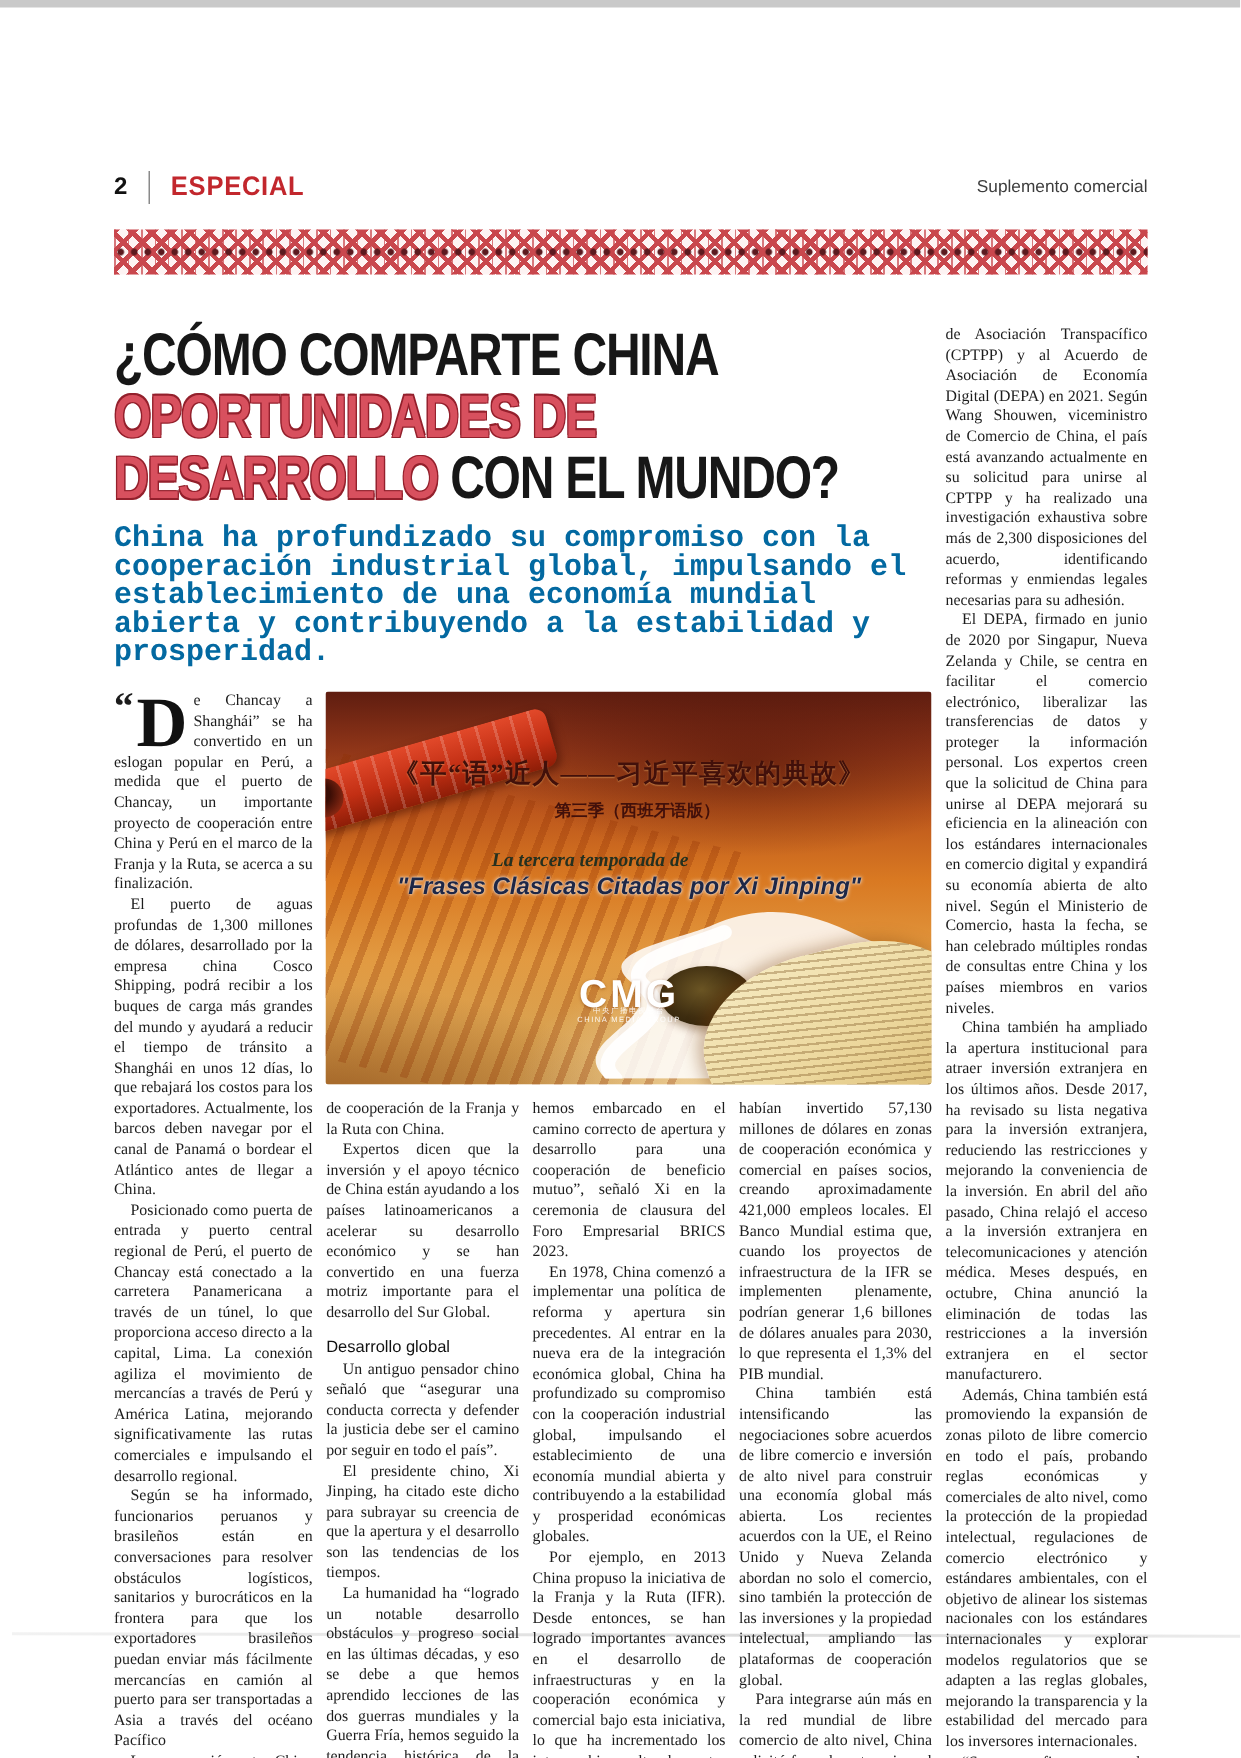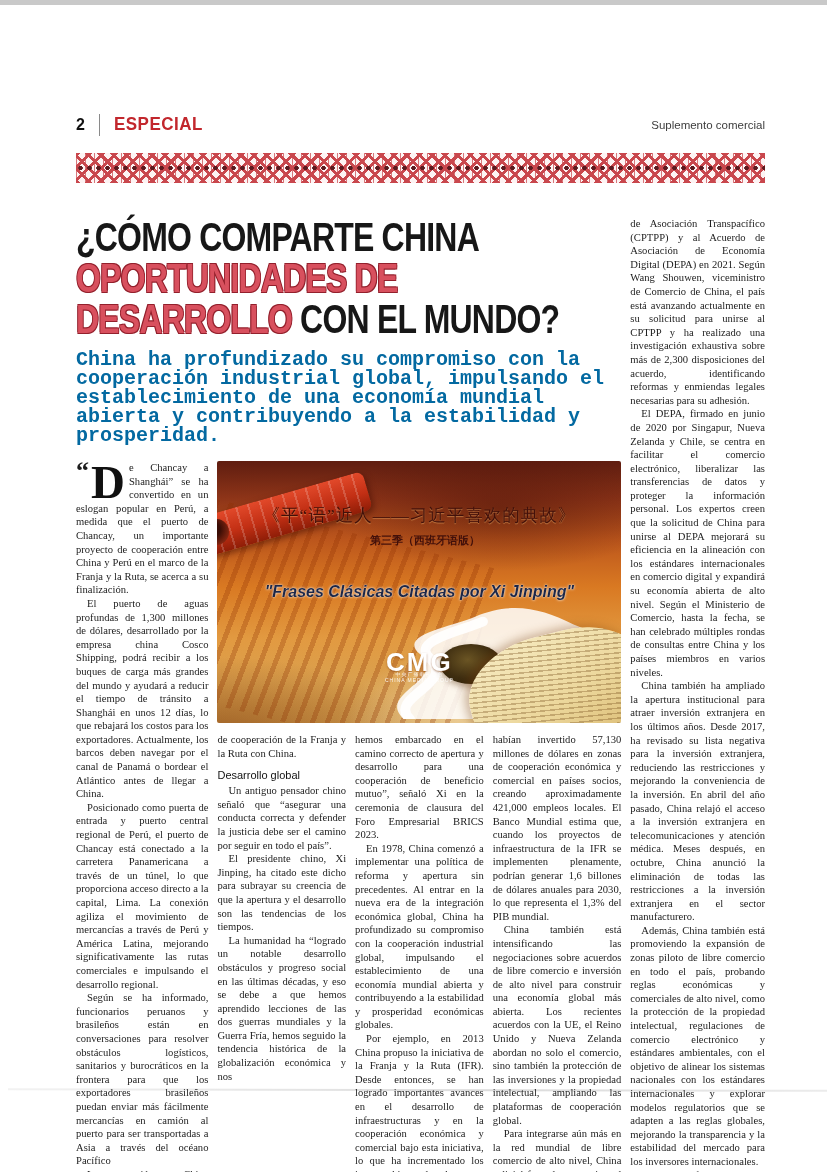--- a/index.html
+++ b/index.html
@@ -94,21 +94,21 @@
   .inkstone { position:absolute; left:55%; top:70%; width:62px; height:40px; border-radius:50%;
     background:radial-gradient(ellipse at 45% 40%, #6b5524 0%, #3e2d10 55%, #2a1d08 100%);
     box-shadow:0 3px 6px rgba(80,40,0,.4); }
   .book { position:absolute; right:-28px; bottom:-30px; width:180px; height:120px;
     transform:rotate(-14deg); border-radius:45% 40% 30% 50%;
     background:
       repeating-linear-gradient(8deg, rgba(120,80,30,.35) 0 1.5px, rgba(0,0,0,0) 1.5px 5px),
       linear-gradient(160deg, #f7ecc4 0%, #ecd79c 55%, #d9b86e 100%);
     box-shadow:-4px -3px 10px rgba(120,60,10,.35); }
   .img-cn-title { position:absolute; top:42px; left:0; right:0; text-align:center;
-    font-weight:normal; font-size:17.5px; letter-spacing:1px; color:#42100a;
+    font-weight:bold; font-size:17.5px; letter-spacing:1px; color:#42100a;
     text-shadow:0 1px 1px rgba(255,200,120,.45); }
   .img-cn-sub { position:absolute; top:72px; left:0; right:0; text-align:center;
     font-weight:bold; font-size:11px; color:#42100a;padding-left:11px; }
   .img-cap1 { position:absolute; top:104px; left:0; right:52px; text-align:center;
     font-style:italic; font-weight:bold; font-size:13px; color:#25301f; }
   .img-cap2 { position:absolute; top:122px; left:0; right:0; text-align:center;
     font-family:"Liberation Sans", sans-serif; font-style:italic; font-weight:bold;
     font-size:16px; color:#1e2746; text-shadow:0 0 3px rgba(255,255,255,.85), 0 0 1px rgba(255,255,255,.9); }
   .img-logo { position:absolute; top:186px; left:0; right:0; text-align:center;
     font-family:"Liberation Sans", sans-serif; font-weight:800; font-size:26px;
@@ -168,33 +168,35 @@
               <div class="scroll"></div>
               <div class="scroll-end"></div>
               <svg class="river" viewBox="0 0 410 262" preserveAspectRatio="none">
                 <path d="M190,262 C160,236 236,222 206,196 C182,176 240,168 262,158 C300,142 330,150 362,166 C390,178 410,176 410,176 L410,262 Z" fill="rgba(255,255,255,0.85)"></path>
                 <path d="M196,262 C172,240 244,226 216,200 C196,182 250,172 270,163" fill="none" stroke="rgba(255,255,255,0.9)" stroke-width="10" stroke-linecap="round"></path>
               </svg>
               <div class="inkstone"></div>
               <div class="book"></div>
               <div class="img-cn-title">《平“语”近人——习近平喜欢的典故》</div>
               <div class="img-cn-sub">第三季（西班牙语版）</div>
+              <div class="img-cap1">La tercera temporada de</div>
               <div class="img-cap2">"Frases Clásicas Citadas por Xi Jinping"</div>
               <div class="img-logo">CMG</div>
               <div class="img-logo-sub">
                 <span>中央广播电视总台</span><br>
                 <span>CHINA MEDIA GROUP</span>
               </div>
             </div>
 
             <div class="mid-cols">
 
               <div class="col">
                 <div class="cont">
                     <p class="para">de cooperación de la Franja y la Ruta con China.</p>
+                    <p class="para">Expertos dicen que la inversión y el apoyo técnico de China están ayudando a los países latinoamericanos a acelerar su desarrollo económico y se han convertido en una fuerza motriz importante para el desarrollo del Sur Global.</p>
                   </div>
                 <h3 class="subhead">Desarrollo global</h3>
                 <div>
                     <p class="para">Un antiguo pensador chino señaló que “asegurar una conducta correcta y defender la justicia debe ser el camino por seguir en todo el país”.</p>
                     <p class="para">El presidente chino, Xi Jinping, ha citado este dicho para subrayar su creencia de que la apertura y el desarrollo son las tendencias de los tiempos.</p>
                     <p class="para">La humanidad ha “logrado un notable desarrollo obstáculos y progreso social en las últimas décadas, y eso se debe a que hemos aprendido lecciones de las dos guerras mundiales y la Guerra Fría, hemos seguido la tendencia histórica de la globalización económica y nos</p>
                   </div>
               </div>
 
               <div class="col cont">

